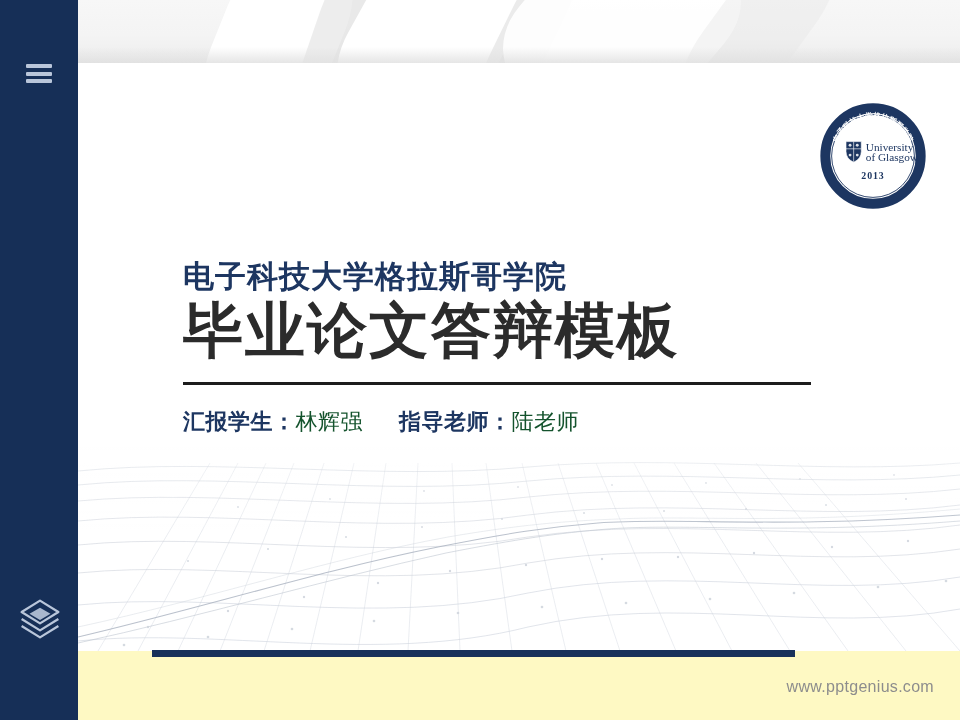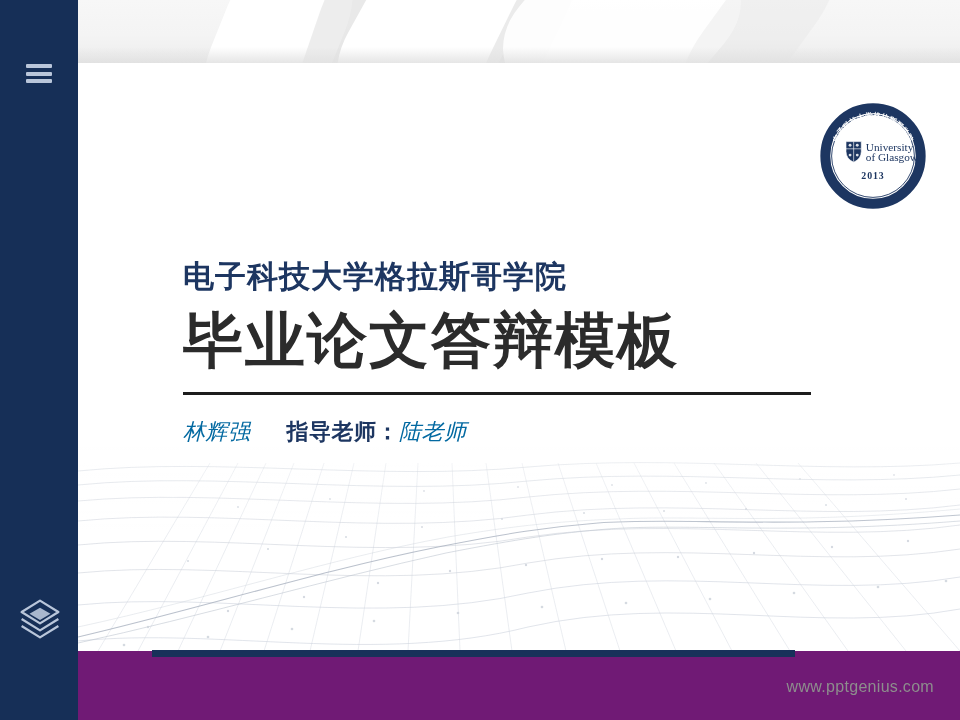--- a/index.html
+++ b/index.html
@@ -122,21 +122,20 @@
   }
   .subtitle-top {
     font-size: 31px;
     font-weight: bold;
     color: #1d3661;
     letter-spacing: 1px;
     line-height: 1.25;
     white-space: nowrap;
   }
   .main-title {
-    margin-top: 10px;
     font-size: 60px;
     font-weight: bold;
     color: #2b2b2b;
     letter-spacing: 2px;
     line-height: 1.12;
     white-space: nowrap;
   }
   .divider {
     margin-top: 18px;
     width: 628px;
@@ -151,23 +150,22 @@
     white-space: nowrap;
   }
   .meta-item { display: flex; align-items: baseline; }
   .meta-item + .meta-item { margin-left: 36px; }
   .meta-label {
     font-weight: bold;
     color: #1d3661;
     letter-spacing: 0.5px;
   }
   .meta-value {
-    color: #0369a1;
+    color: #14532d;
     letter-spacing: 0.5px;
-    font-style: italic;
   }
 
   
   .seal {
     position: absolute;
     right: 33px;      
     top: 39px;
     width: 108px;
     height: 108px;
   }
@@ -183,21 +181,21 @@
     z-index: 5;
   }
 
   
   .footer-area {
     position: absolute;
     left: 78px;
     top: 651px;
     width: 882px;
     height: 69px;
-    background: #701a75;
+    background: #fef9c3;
     z-index: 3;
   }
   .watermark {
     position: absolute;
     right: 26px;
     top: 27px;
     font-size: 16px;
     color: #8d8d8d;
     letter-spacing: 0.3px;
   }
@@ -347,20 +345,21 @@
       <text x="52" y="66" font-size="12.5" fill="#1d3661" font-family="'Liberation Serif',serif">of Glasgow</text>
       <text x="60" y="86" font-size="11" font-weight="bold" fill="#1d3661" text-anchor="middle" font-family="'Liberation Serif',serif" letter-spacing="1">2013</text>
     </svg>
 
     <div class="content">
       <div class="subtitle-top">电子科技大学格拉斯哥学院</div>
       <div class="main-title">毕业论文答辩模板</div>
       <div class="divider"></div>
       <div class="meta-row">
         <div class="meta-item">
+          <span class="meta-label">汇报学生：</span>
           <span class="meta-value">林辉强</span>
         </div>
         <div class="meta-item">
           <span class="meta-label">指导老师：</span>
           <span class="meta-value">陆老师</span>
         </div>
       </div>
     </div>
 
   </div>

